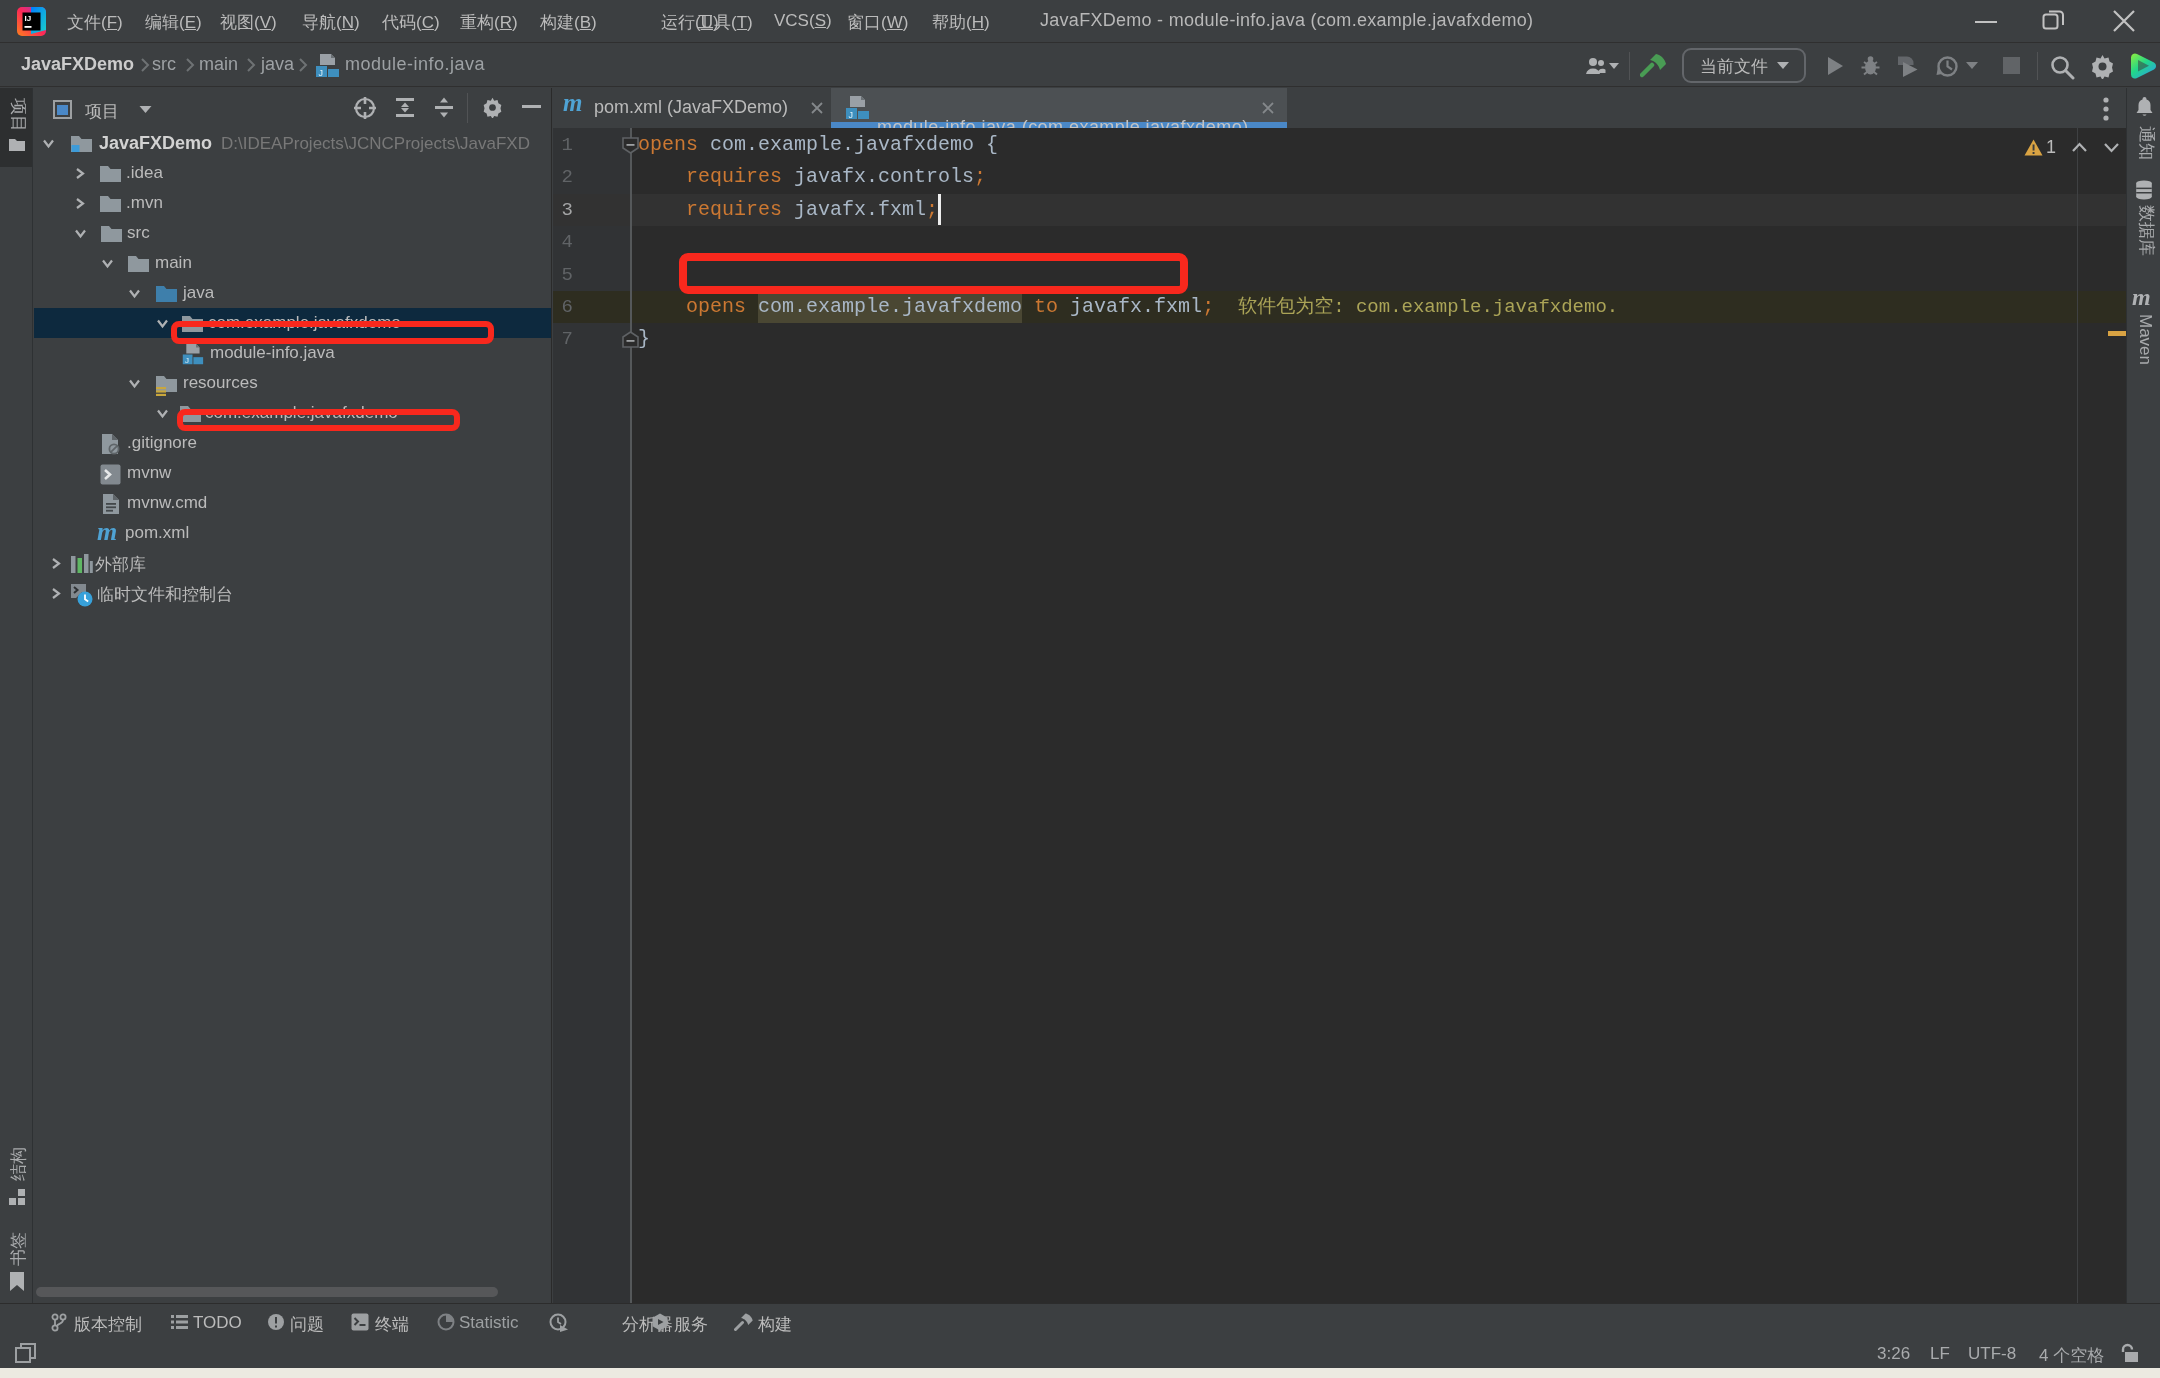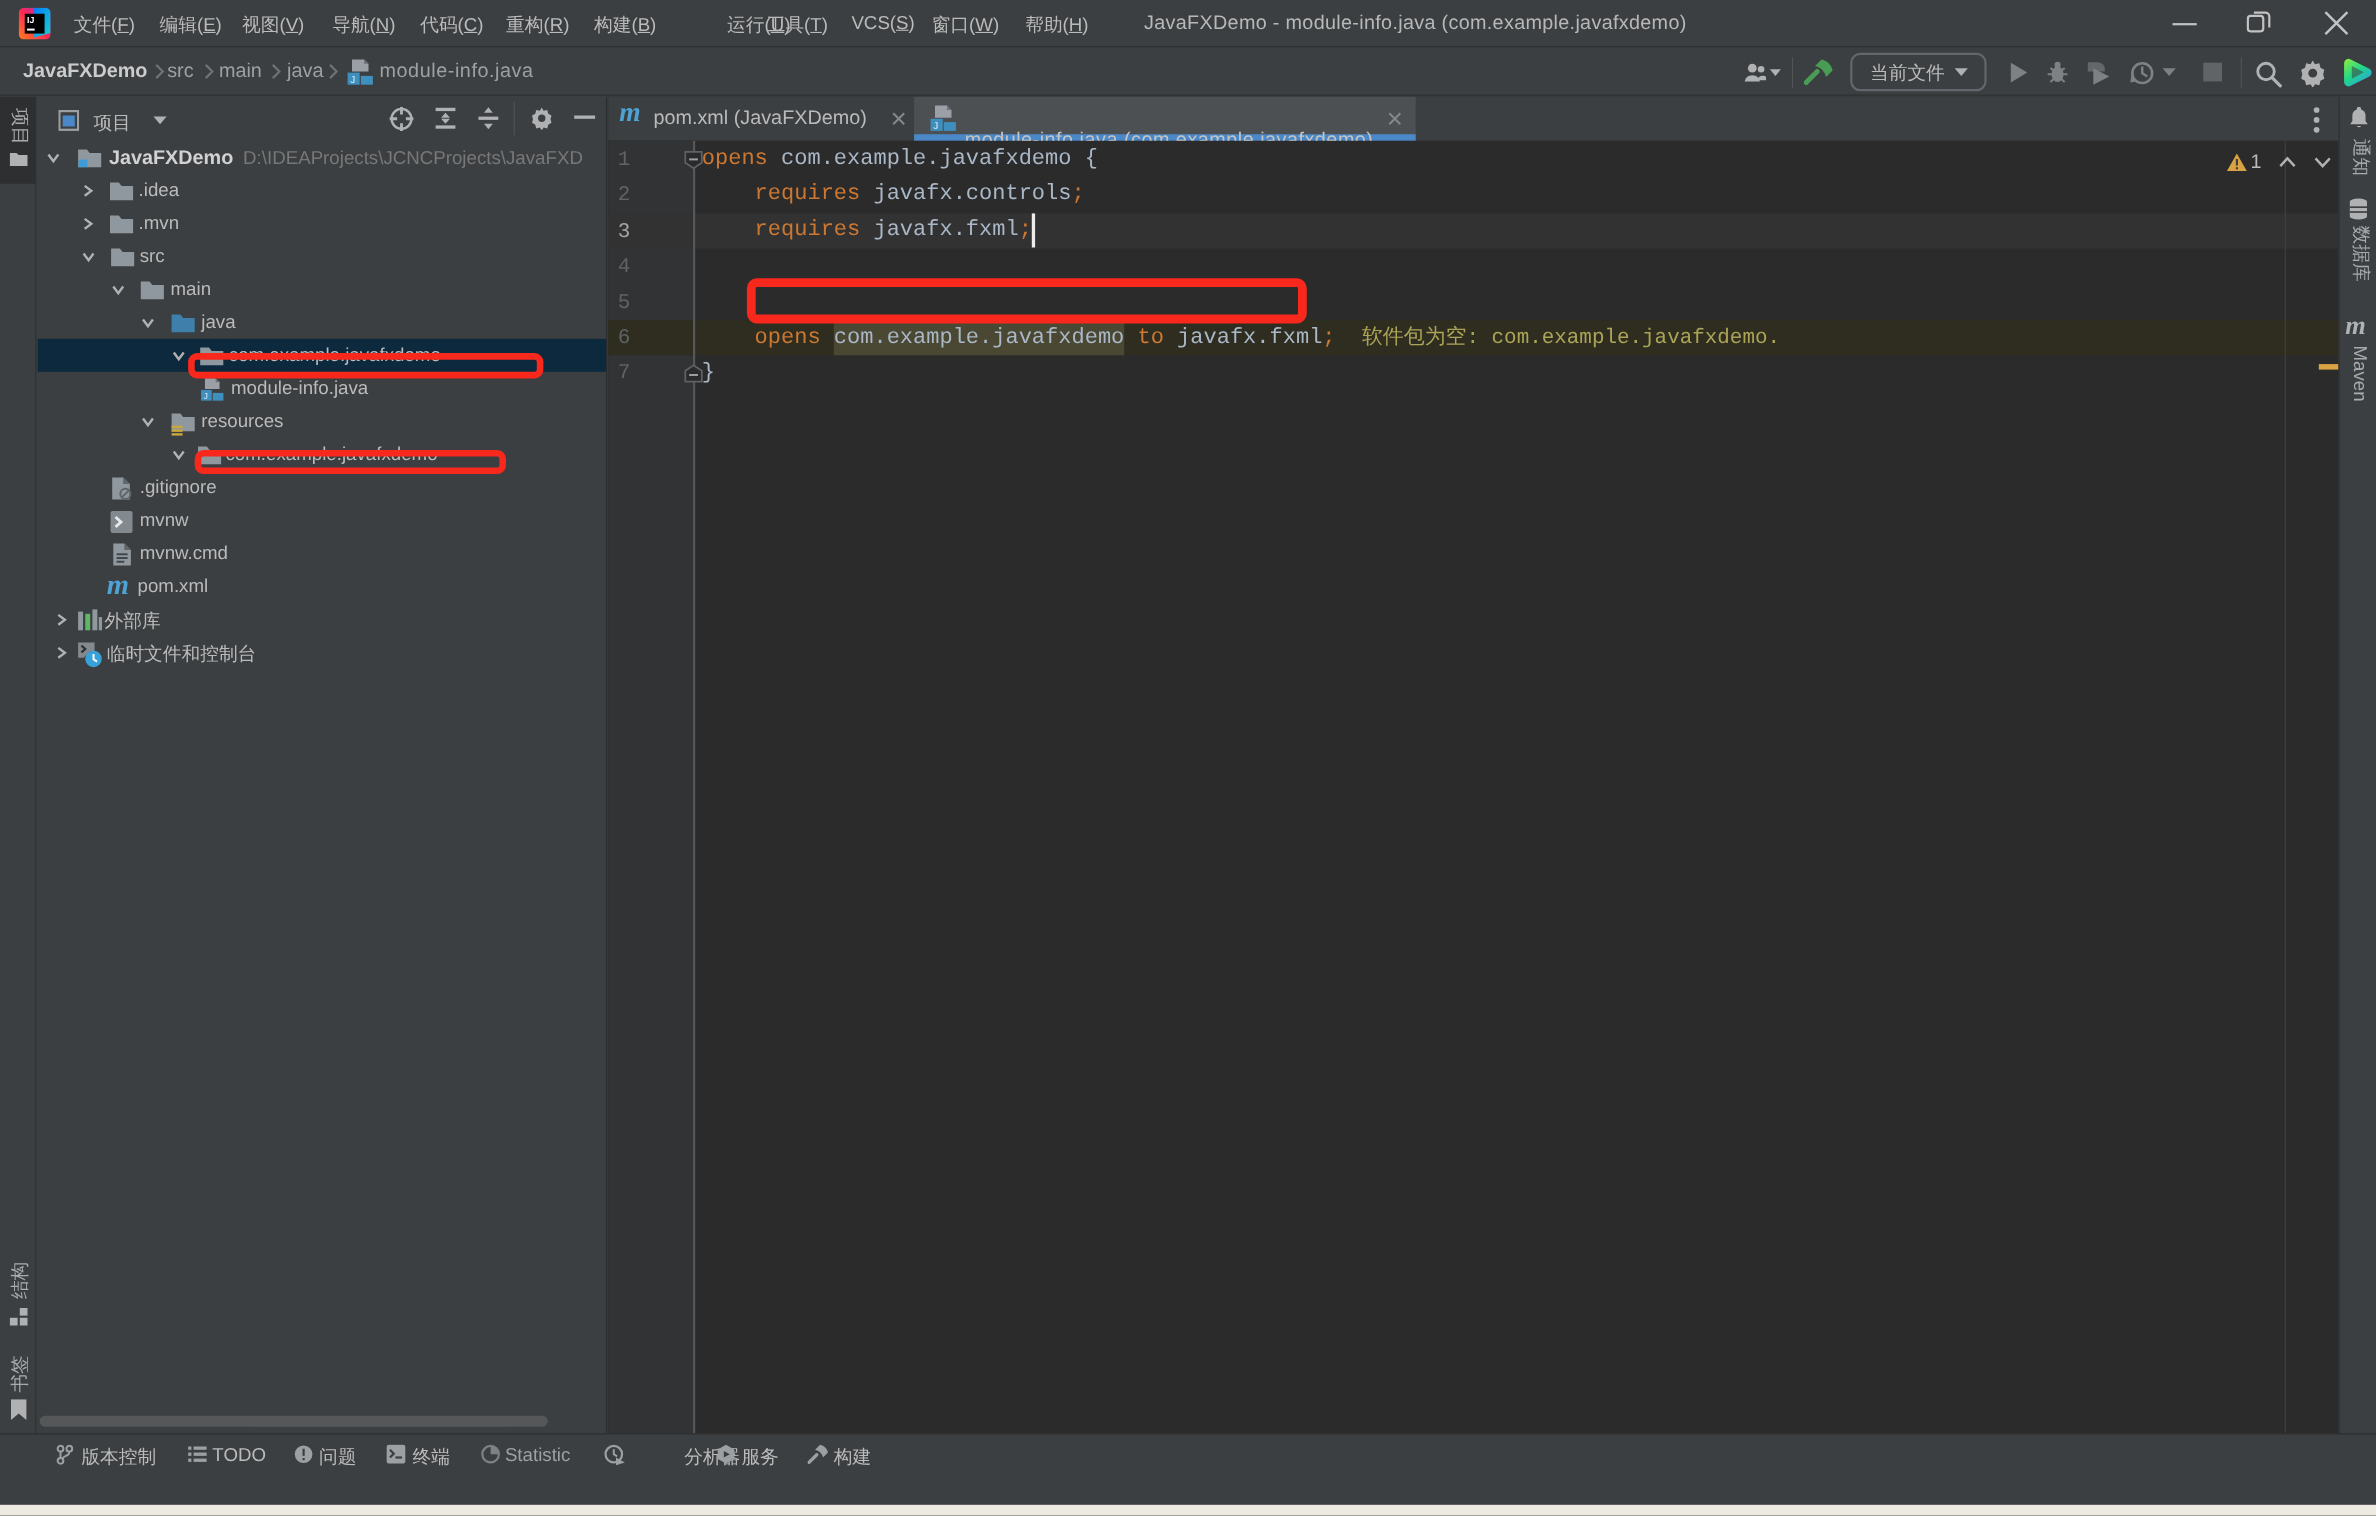--- a/index.html
+++ b/index.html
@@ -484,15 +484,29 @@
         <path d="M7 6 L12.5 9 L7 12 z" fill="#3C3F41"></path>
       </svg>
   <div class="abs" style="left:674px;top:9px;font-size:17px;color:#BBBBBB;">服务</div>
   <svg class="abs" style="left:734px;top:8px;" width="20" height="20" viewBox="0 0 20 20">
         <path d="M1.5 17.5 L8.5 10.5" stroke="#9DA0A2" stroke-width="3" stroke-linecap="round"></path>
         <path d="M7 6 L11.5 1.5 C15 2.2 18 5 18.7 8.5 L14.2 13 C13.5 9.5 10.5 6.7 7 6 z" fill="#9DA0A2"></path>
       </svg>
   <div class="abs" style="left:758px;top:9px;font-size:17px;color:#BBBBBB;">构建</div>
 </div>
 
+<div class="abs" id="statusbar" style="left:0;top:1341px;width:2160px;height:27px;background:#3C3F41;">
+  <svg class="abs" style="left:15px;top:2px;" width="21" height="21" viewBox="0 0 21 21">
+        <rect x="1" y="5" width="14" height="14" fill="none" stroke="#9DA0A2" stroke-width="2"></rect>
+        <path d="M6 5 V1 h14 v14 h-4" fill="none" stroke="#9DA0A2" stroke-width="2"></path>
+      </svg>
+  <div class="abs" style="left:1877px;top:3px;font-size:17px;color:#A9ABAD;">3:26</div>
+  <div class="abs" style="left:1930px;top:3px;font-size:17px;color:#A9ABAD;">LF</div>
+  <div class="abs" style="left:1968px;top:3px;font-size:17px;color:#A9ABAD;">UTF-8</div>
+  <div class="abs" style="left:2039px;top:3px;font-size:17px;color:#A9ABAD;">4 个空格</div>
+  <svg class="abs" style="left:2120px;top:2px;" width="20" height="21" viewBox="0 0 20 21">
+        <rect x="5" y="9" width="13" height="10" fill="#A9ABAD"></rect>
+        <path d="M3 9 V6.5 a4.5 4.5 0 0 1 9 0" fill="none" stroke="#A9ABAD" stroke-width="2.4"></path>
+      </svg>
+</div>
 <div class="abs" style="left:0;top:1368px;width:2160px;height:10px;background:#ECEAE1;"></div>
 
 </div>
 
 </body></html>

